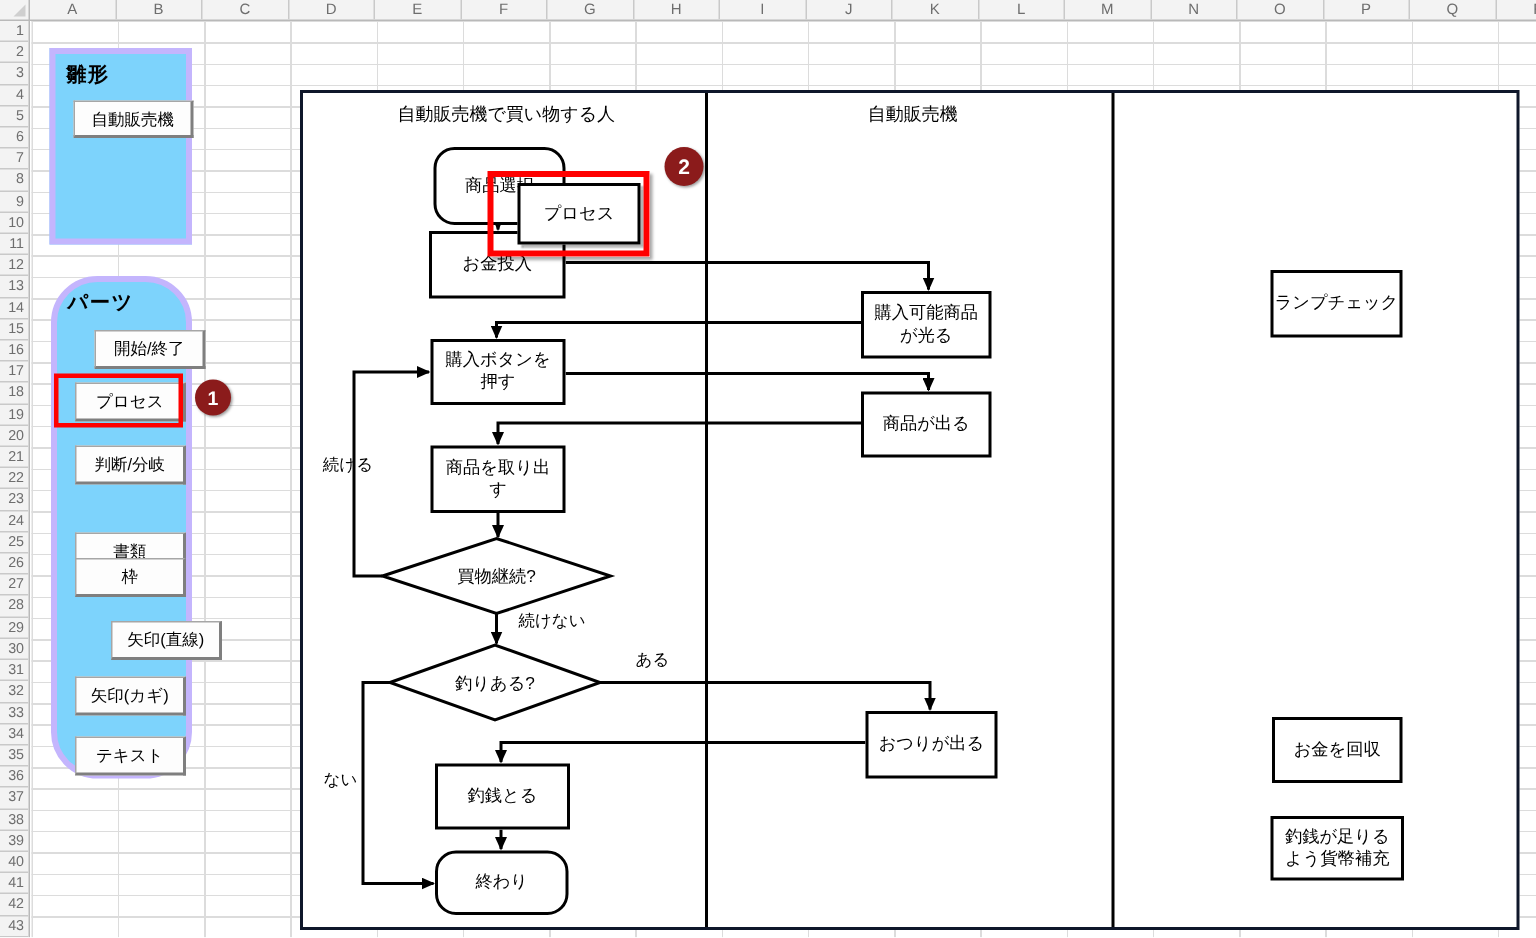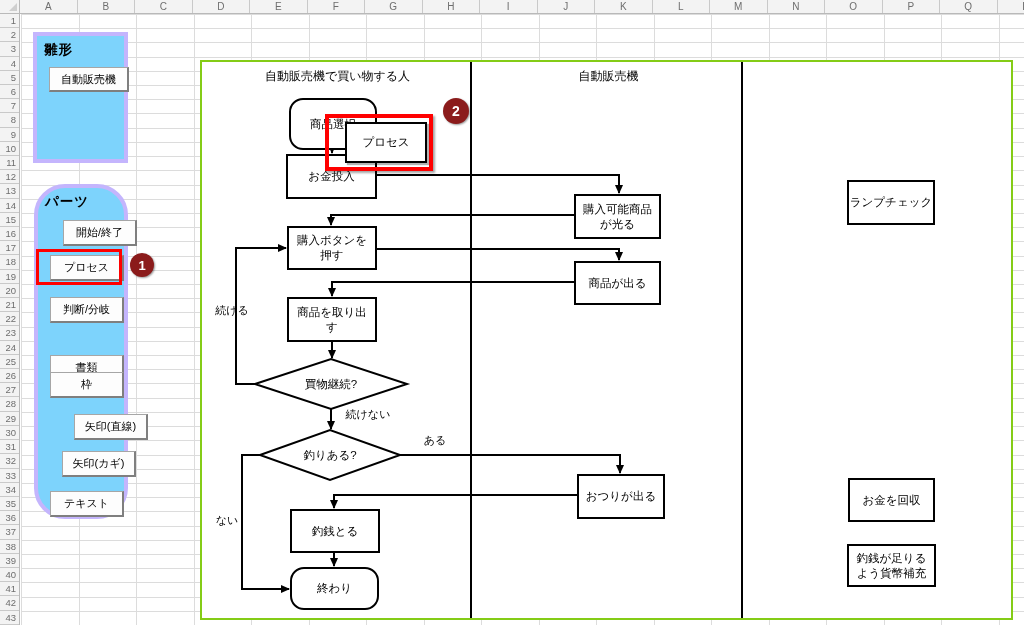--- a/index.html
+++ b/index.html
@@ -24,21 +24,21 @@
         repeating-linear-gradient(to bottom,#dcdcdc 0 1px,transparent 1px 14.21px);}
   
   .panel{position:absolute;background:#7dd3fc;border:4px solid #c4b5fd;box-sizing:border-box;}
   .panel-title{font-weight:bold;font-size:13.5px;margin:5px 0 0 7px;letter-spacing:1px;}
   .xlbtn{position:absolute;background:#fdfdfd;border:1px solid #a6a6a6;border-right:2px solid #7f7f7f;
          border-bottom:2px solid #7f7f7f;box-sizing:border-box;font-size:11px;
          font-family:"Liberation Sans",sans-serif;display:flex;align-items:center;justify-content:center;
          padding:0;cursor:pointer;}
   
   .chart{position:absolute;left:200px;top:60px;width:813px;height:560px;background:#fff;
-         border:2px solid #84cc16;box-sizing:border-box;}
+         border:2px solid #0f172a;box-sizing:border-box;}
   .lane-title{position:absolute;top:6px;width:271px;text-align:center;font-size:12px;color:#000;}
   .shape{position:absolute;background:#fff;border:2px solid #000;box-sizing:border-box;display:flex;
          align-items:center;justify-content:center;text-align:center;font-size:11.5px;
          line-height:1.3;white-space:pre-line;}
   .terminator{border-radius:14px;}
   .dlabel{position:absolute;display:flex;align-items:center;justify-content:center;text-align:center;
          font-size:11.5px;background:transparent;}
   .edge-label{position:absolute;font-size:11px;transform:translate(-50%,-50%);white-space:nowrap;}
   svg.wires{position:absolute;left:0;top:0;}
   
@@ -131,21 +131,21 @@
 
   <div class="panel" style="left:34px;top:184px;width:94px;height:335px;border-radius:31px;">
     <div class="panel-title">パーツ</div>
     <div id="parts-buttons">
         <button class="xlbtn" style="left: 25px; top: 32px; width: 74px; height: 26px;">開始/終了</button>
         <button class="xlbtn" style="left: 12px; top: 67px; width: 74px; height: 26px;">プロセス</button>
         <button class="xlbtn" style="left: 12px; top: 109px; width: 74px; height: 26px;">判断/分岐</button>
         <button class="xlbtn" style="left: 12px; top: 147px; width: 74px; height: 26px; margin-top: 20px;">書類</button>
         <button class="xlbtn" style="left: 12px; top: 184px; width: 74px; height: 26px;">枠</button>
         <button class="xlbtn" style="left: 12px; top: 226px; width: 74px; height: 26px; margin-left: 24px;">矢印(直線)</button>
-        <button class="xlbtn" style="left: 24px; top: 263px; width: 74px; height: 26px;">矢印(カギ)</button>
+        <button class="xlbtn" style="left: 12px; top: 263px; width: 74px; height: 26px;">矢印(カギ)</button>
         <button class="xlbtn" style="left: 12px; top: 303px; width: 74px; height: 26px;">テキスト</button>
       </div>
   </div>
 
   <div class="redframe" style="left:36px;top:249px;width:86px;height:36px;"></div>
   <div class="badge" style="left:130px;top:253px;width:24px;height:24px;">1</div>
 
   <div class="chart">
     <div class="lane-title" style="left:0px;">自動販売機で買い物する人</div>
     <div class="lane-title" style="left:271px;">自動販売機</div>

